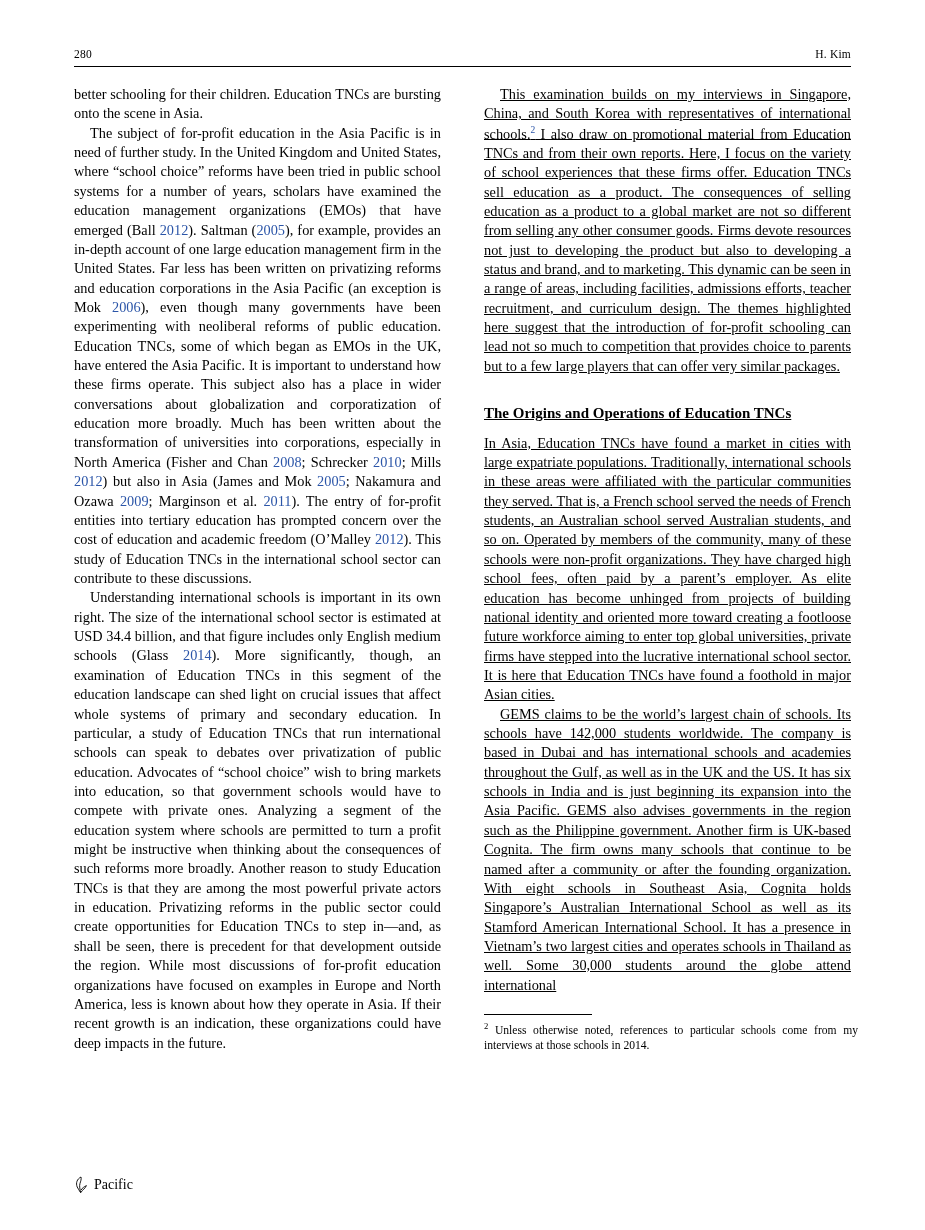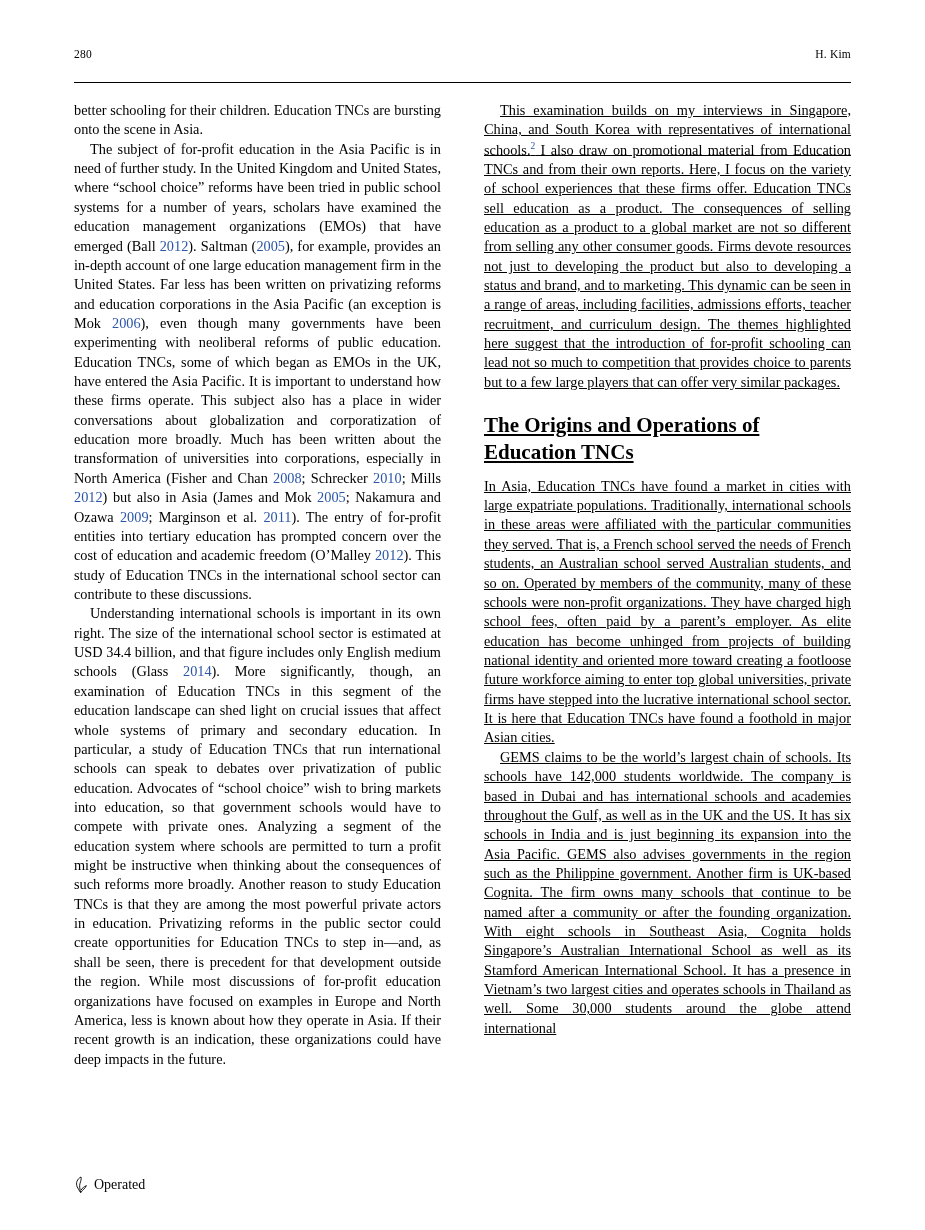--- a/index.html
+++ b/index.html
@@ -21,21 +21,21 @@
     box-sizing: border-box;
     padding: 48px 74px 40px 74px;
   }
   
   .runhead {
     display: flex;
     justify-content: space-between;
     align-items: baseline;
     font-size: 11.5px;
     font-family: "Liberation Serif", serif;
-    padding-bottom: 22px;
+    padding-bottom: 6px;
     border-bottom: 0.8px solid #000;
   }
   .runhead .pageno { letter-spacing: 0.2px; }
   .runhead .author { letter-spacing: 0.2px; }
 
   
   .columns {
     display: flex;
     gap: 43px;
     margin-top: 18px;
@@ -51,24 +51,24 @@
     text-align: justify;
     text-justify: inter-word;
     hyphens: auto;
     -webkit-hyphens: auto;
   }
   p.indent { text-indent: 16px; }
   .ref { color: #2b55a8; margin-top: 30px; }
   sup.fn { font-size: 9.5px; vertical-align: super; color: #2b55a8; }
 
   h2.section {
-    font-size: 21px;
+    font-size: 15px;
     font-weight: bold;
     font-family: "Liberation Serif", serif;
-    margin: 20px 0 10px 0;
+    margin: 28px 0 10px 0;
     line-height: 1.3;
   }
 
   
   .footnote-wrap {
     position: absolute;
     left: 0;
     bottom: 0;
     width: 374px;
   }
@@ -123,27 +123,31 @@
         <p class="body"><span>better schooling for their children. Education TNCs are bursting onto the scene in Asia.</span></p>
         <p class="body indent"><span>The subject of for-profit education in the Asia Pacific is in need of further study. In the United Kingdom and United States, where “school choice” reforms have been tried in public school systems for a number of years, scholars have examined the education management organizations (EMOs) that have emerged (Ball </span><span class="ref">2012</span><span>). Saltman (</span><span class="ref">2005</span><span>), for example, provides an in-depth account of one large education management firm in the United States. Far less has been written on privatizing reforms and education corporations in the Asia Pacific (an exception is Mok </span><span class="ref">2006</span><span>), even though many governments have been experimenting with neoliberal reforms of public education. Education TNCs, some of which began as EMOs in the UK, have entered the Asia Pacific. It is important to understand how these firms operate. This subject also has a place in wider conversations about globalization and corporatization of education more broadly. Much has been written about the transformation of universities into corporations, especially in North America (Fisher and Chan </span><span class="ref">2008</span><span>; Schrecker </span><span class="ref">2010</span><span>; Mills </span><span class="ref">2012</span><span>) but also in Asia (James and Mok </span><span class="ref">2005</span><span>; Nakamura and Ozawa </span><span class="ref">2009</span><span>; Marginson et al. </span><span class="ref">2011</span><span>). The entry of for-profit entities into tertiary education has prompted concern over the cost of education and academic freedom (O’Malley </span><span class="ref">2012</span><span>). This study of Education TNCs in the international school sector can contribute to these discussions.</span></p>
         <p class="body indent"><span>Understanding international schools is important in its own right. The size of the international school sector is estimated at USD 34.4 billion, and that figure includes only English medium schools (Glass </span><span class="ref">2014</span><span>). More significantly, though, an examination of Education TNCs in this segment of the education landscape can shed light on crucial issues that affect whole systems of primary and secondary education. In particular, a study of Education TNCs that run international schools can speak to debates over privatization of public education. Advocates of “school choice” wish to bring markets into education, so that government schools would have to compete with private ones. Analyzing a segment of the education system where schools are permitted to turn a profit might be instructive when thinking about the consequences of such reforms more broadly. Another reason to study Education TNCs is that they are among the most powerful private actors in education. Privatizing reforms in the public sector could create opportunities for Education TNCs to step in—and, as shall be seen, there is precedent for that development outside the region. While most discussions of for-profit education organizations have focused on examples in Europe and North America, less is known about how they operate in Asia. If their recent growth is an indication, these organizations could have deep impacts in the future.</span></p>
       </div>
 
     <div class="col" id="col-right" style="padding-bottom: 49px; text-decoration: underline;">
         <p class="body indent"><span>This examination builds on my interviews in Singapore, China, and South Korea with representatives of international schools.</span><sup class="fn">2</sup><span> I also draw on promotional material from Education TNCs and from their own reports. Here, I focus on the variety of school experiences that these firms offer. Education TNCs sell education as a product. The consequences of selling education as a product to a global market are not so different from selling any other consumer goods. Firms devote resources not just to developing the product but also to developing a status and brand, and to marketing. This dynamic can be seen in a range of areas, including facilities, admissions efforts, teacher recruitment, and curriculum design. The themes highlighted here suggest that the introduction of for-profit schooling can lead not so much to competition that provides choice to parents but to a few large players that can offer very similar packages.</span></p>
         <h2 class="section">The Origins and Operations of Education TNCs</h2>
         <p class="body"><span>In Asia, Education TNCs have found a market in cities with large expatriate populations. Traditionally, international schools in these areas were affiliated with the particular communities they served. That is, a French school served the needs of French students, an Australian school served Australian students, and so on. Operated by members of the community, many of these schools were non-profit organizations. They have charged high school fees, often paid by a parent’s employer. As elite education has become unhinged from projects of building national identity and oriented more toward creating a footloose future workforce aiming to enter top global universities, private firms have stepped into the lucrative international school sector. It is here that Education TNCs have found a foothold in major Asian cities.</span></p>
         <p class="body indent"><span>GEMS claims to be the world’s largest chain of schools. Its schools have 142,000 students worldwide. The company is based in Dubai and has international schools and academies throughout the Gulf, as well as in the UK and the US. It has six schools in India and is just beginning its expansion into the Asia Pacific. GEMS also advises governments in the region such as the Philippine government. Another firm is UK-based Cognita. The firm owns many schools that continue to be named after a community or after the founding organization. With eight schools in Southeast Asia, Cognita holds Singapore’s Australian International School as well as its Stamford American International School. It has a presence in Vietnam’s two largest cities and operates schools in Thailand as well. Some 30,000 students around the globe attend international</span></p>
+        <div class="footnote-wrap">
+          <div class="footnote-rule"></div>
+          <p class="footnote"><sup>2</sup><span> Unless otherwise noted, references to particular schools come from my interviews at those schools in 2014.</span></p>
+        </div>
       </div>
 
   </div>
 
   <div class="footer">
     <span class="springer-mark">
       <svg width="14" height="18" viewBox="0 0 14 18">
         <path d="M7 1 C3 3, 1.6 7, 3.2 11 C4 13, 5.6 14.6, 6.6 16.6 C6.2 13.4, 5 10.4, 6 7.4 C6.6 5.4, 7.6 3.2, 7 1 Z" fill="none" stroke="#000" stroke-width="0.9"></path>
         <path d="M6.8 16.6 C8.4 13.8, 11.4 12.4, 12.4 9.6 C10.4 10.8, 8.2 11.8, 7.2 14" fill="none" stroke="#000" stroke-width="0.9"></path>
       </svg>
     </span>
-    <span class="springer-text">Operated</span>
+    <span class="springer-text">Pacific</span>
   </div>
 
 </div>
 
 </body></html>

